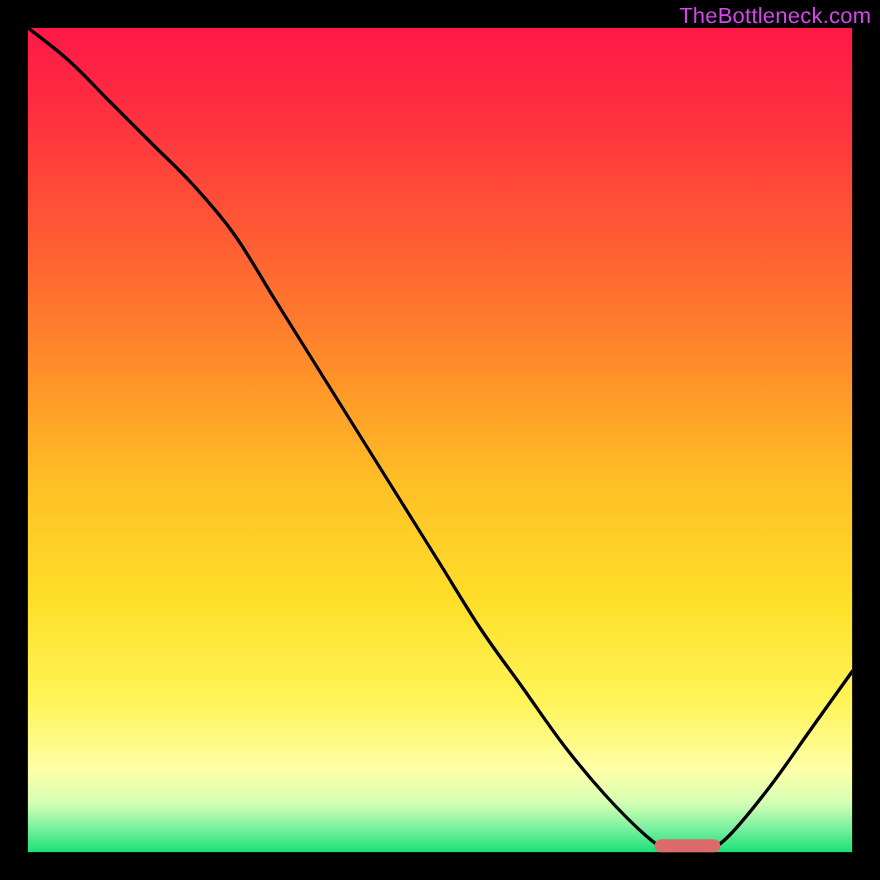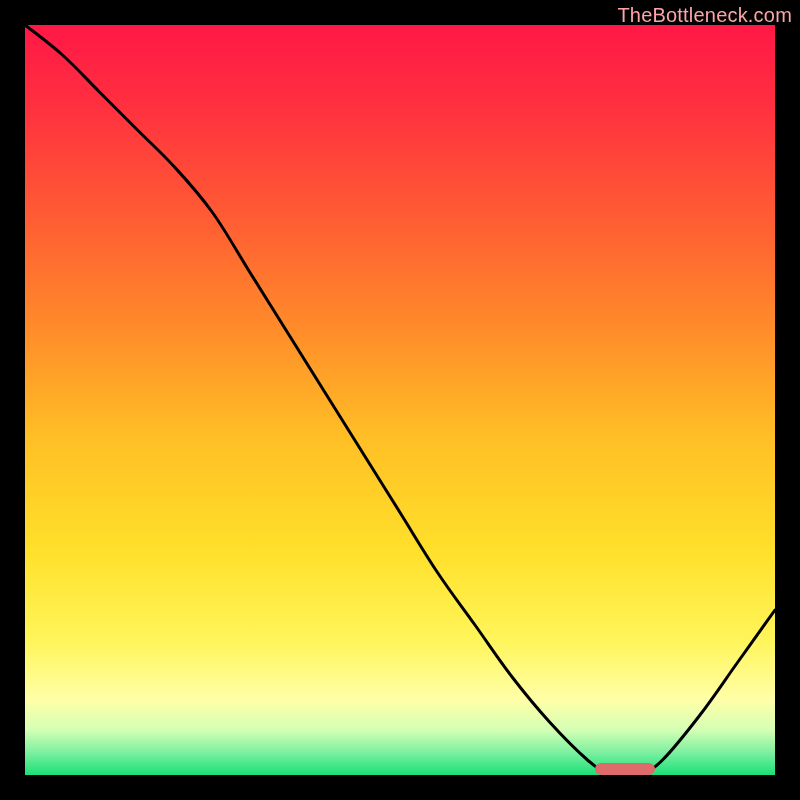--- a/index.html
+++ b/index.html
@@ -35,21 +35,21 @@
   .marker {
     position: absolute;
     height: 12px;
     border-radius: 6px;
     background: #dd6b6b;
   }
   .watermark {
     position: absolute;
     top: 4px;
     right: 8px;
-    color: #fca5a5;
+    color: #d946ef;
     font-family: Arial, Helvetica, sans-serif;
     font-size: 20px;
     font-weight: 400;
     letter-spacing: 0.2px;
   }
 </style>
 </head>
 <body>
 
 <div class="watermark">TheBottleneck.com</div>

